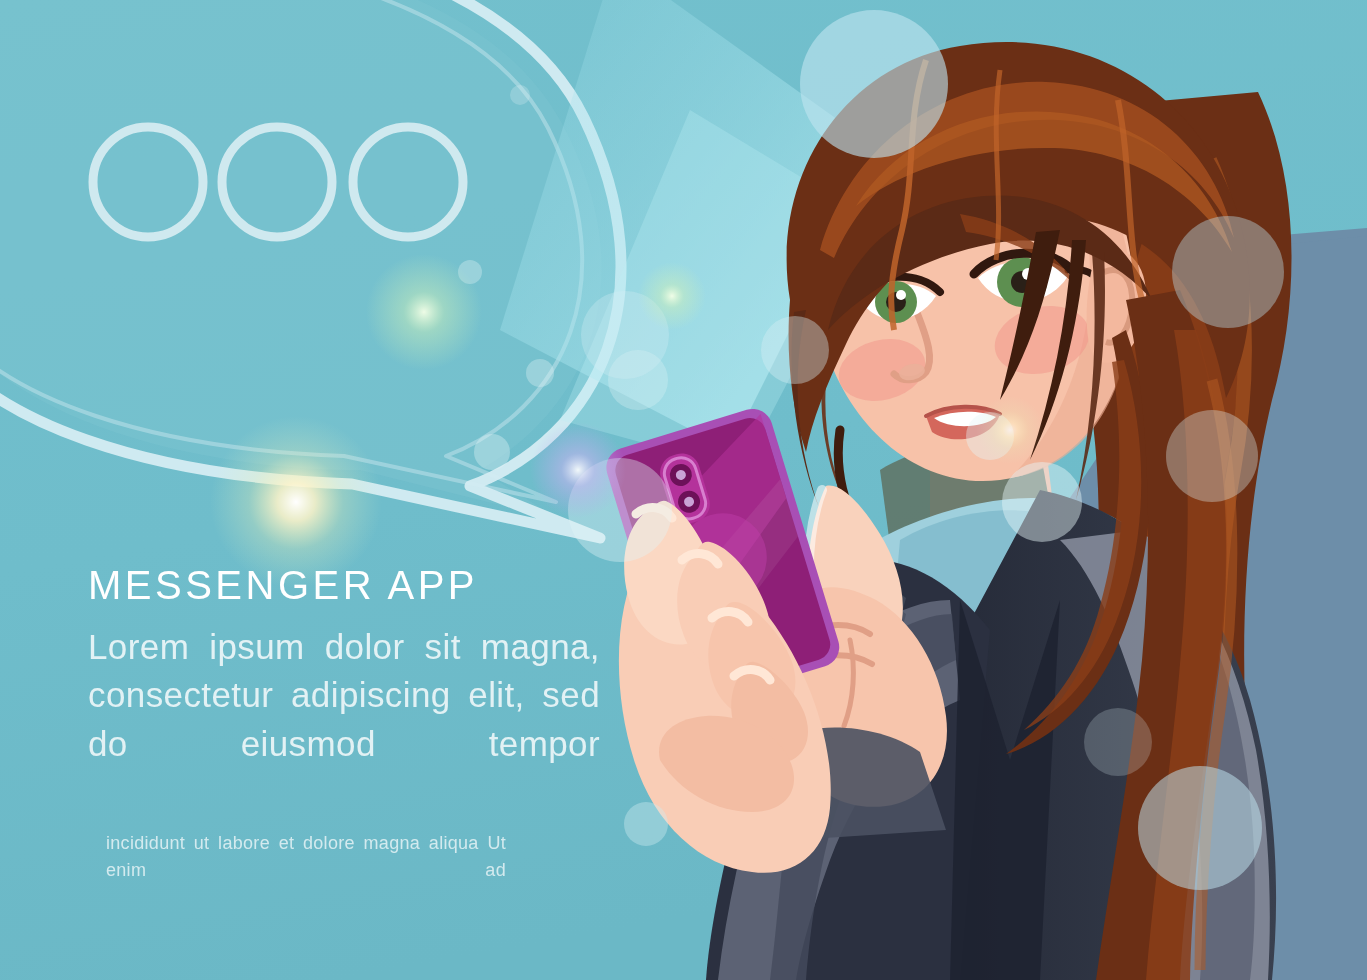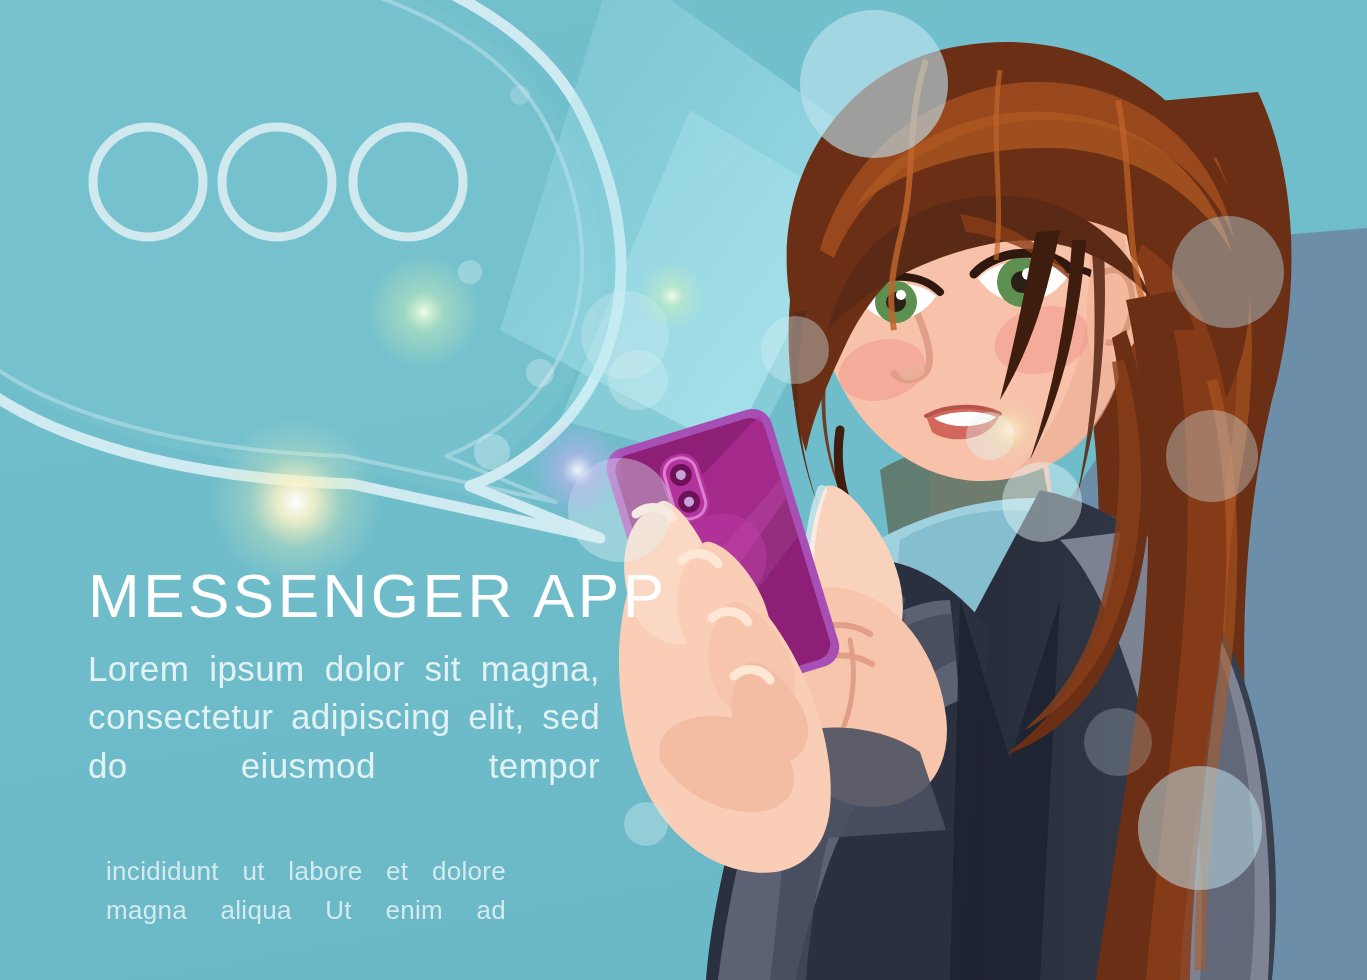--- a/index.html
+++ b/index.html
@@ -11,41 +11,41 @@
     background:#6fbdcb;
   }
   .layer{position:absolute;top:0;left:0;width:1367px;height:980px;}
 
   
   #copy{
     position:absolute; left:88px; top:565px; width:512px;
     z-index:40;
   }
   #title{
-    font-size:62px;
+    font-size:40px;
     letter-spacing:3.5px;
     color:#ffffff;
     font-weight:300;
     line-height:1;
     margin:0 0 18px 0;
     white-space:nowrap;
   }
   #body-copy{
     font-size:35px;
     line-height:1.38;
     color:rgba(255,255,255,.80);
     font-weight:300;
     text-align:justify;
     letter-spacing:.4px;
     margin:0;
   }
   #body-copy::after{content:"";display:inline-block;width:100%;}
   #sub-copy{
     margin:14px 0 0 18px;
-    font-size:26px;
+    font-size:18px;
     line-height:1.5;
     color:rgba(255,255,255,.70);
     font-weight:300;
     text-align:justify;
     width:400px;
     letter-spacing:.3px;
   }
   #sub-copy::after{content:"";display:inline-block;width:100%;}
 
   

